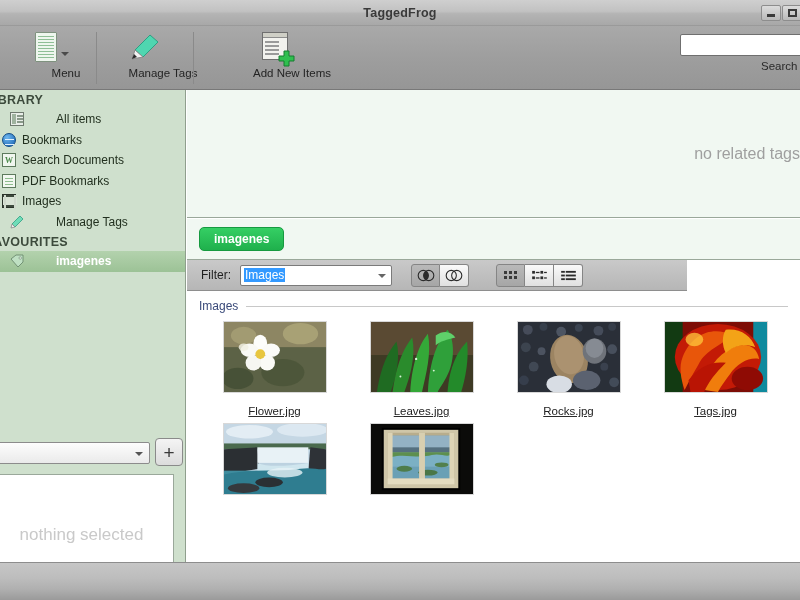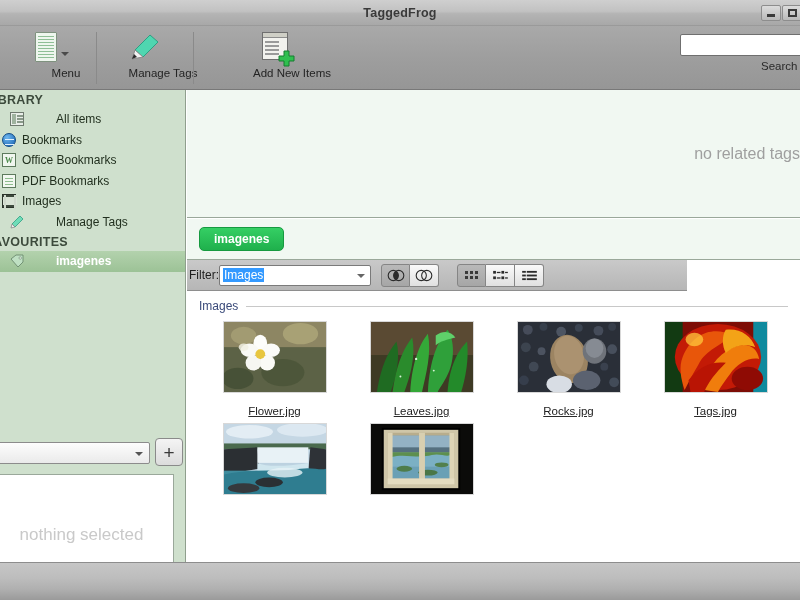--- a/index.html
+++ b/index.html
@@ -165,21 +165,21 @@
     background:linear-gradient(to bottom,#35cf64,#1fb04c);
     border:1px solid #169a40;
     color:#fff; font-size:12px; font-weight:bold;
     display:flex; align-items:center;
   }
 
   .filterbar {
     position:absolute; left:0; top:170px; width:500px; height:31px;
     background:linear-gradient(to bottom,#c9c9c9,#b6b6b6);
     border-bottom:1px solid #8e8e8e;
-    display:flex; align-items:center; padding-left:2px; gap:0;
+    display:flex; align-items:center; padding-left:14px; gap:9px;
   }
   .filter-label { font-size:12px; color:#1e1e1e; }
   .filter-combo {
     position:relative; width:152px; height:21px;
     background:#fff; border:1px solid #7a7a7a; border-radius:2px;
     display:flex; align-items:center; padding:0 3px;
   }
   .filter-value { font-size:12px; background:#3399ff; color:#fff; padding:0 1px; }
   .filter-combo .combo-arrow2 {
     position:absolute; right:5px; top:8px; width:0;height:0;
@@ -304,21 +304,21 @@
         <span>All items</span>
       </div>
 
       <div class="sb-row i2">
         <span class="sb-ic ic-globe"></span>
         <span>Bookmarks</span>
       </div>
 
       <div class="sb-row i2">
         <span class="sb-ic ic-word">W</span>
-        <span>Office Bookmarks</span>
+        <span>Search Documents</span>
       </div>
 
       <div class="sb-row i2">
         <span class="sb-ic ic-pdf"></span>
         <span>PDF Bookmarks</span>
       </div>
 
       <div class="sb-row i2">
         <span class="sb-ic ic-film"></span>
         <span>Images</span>

